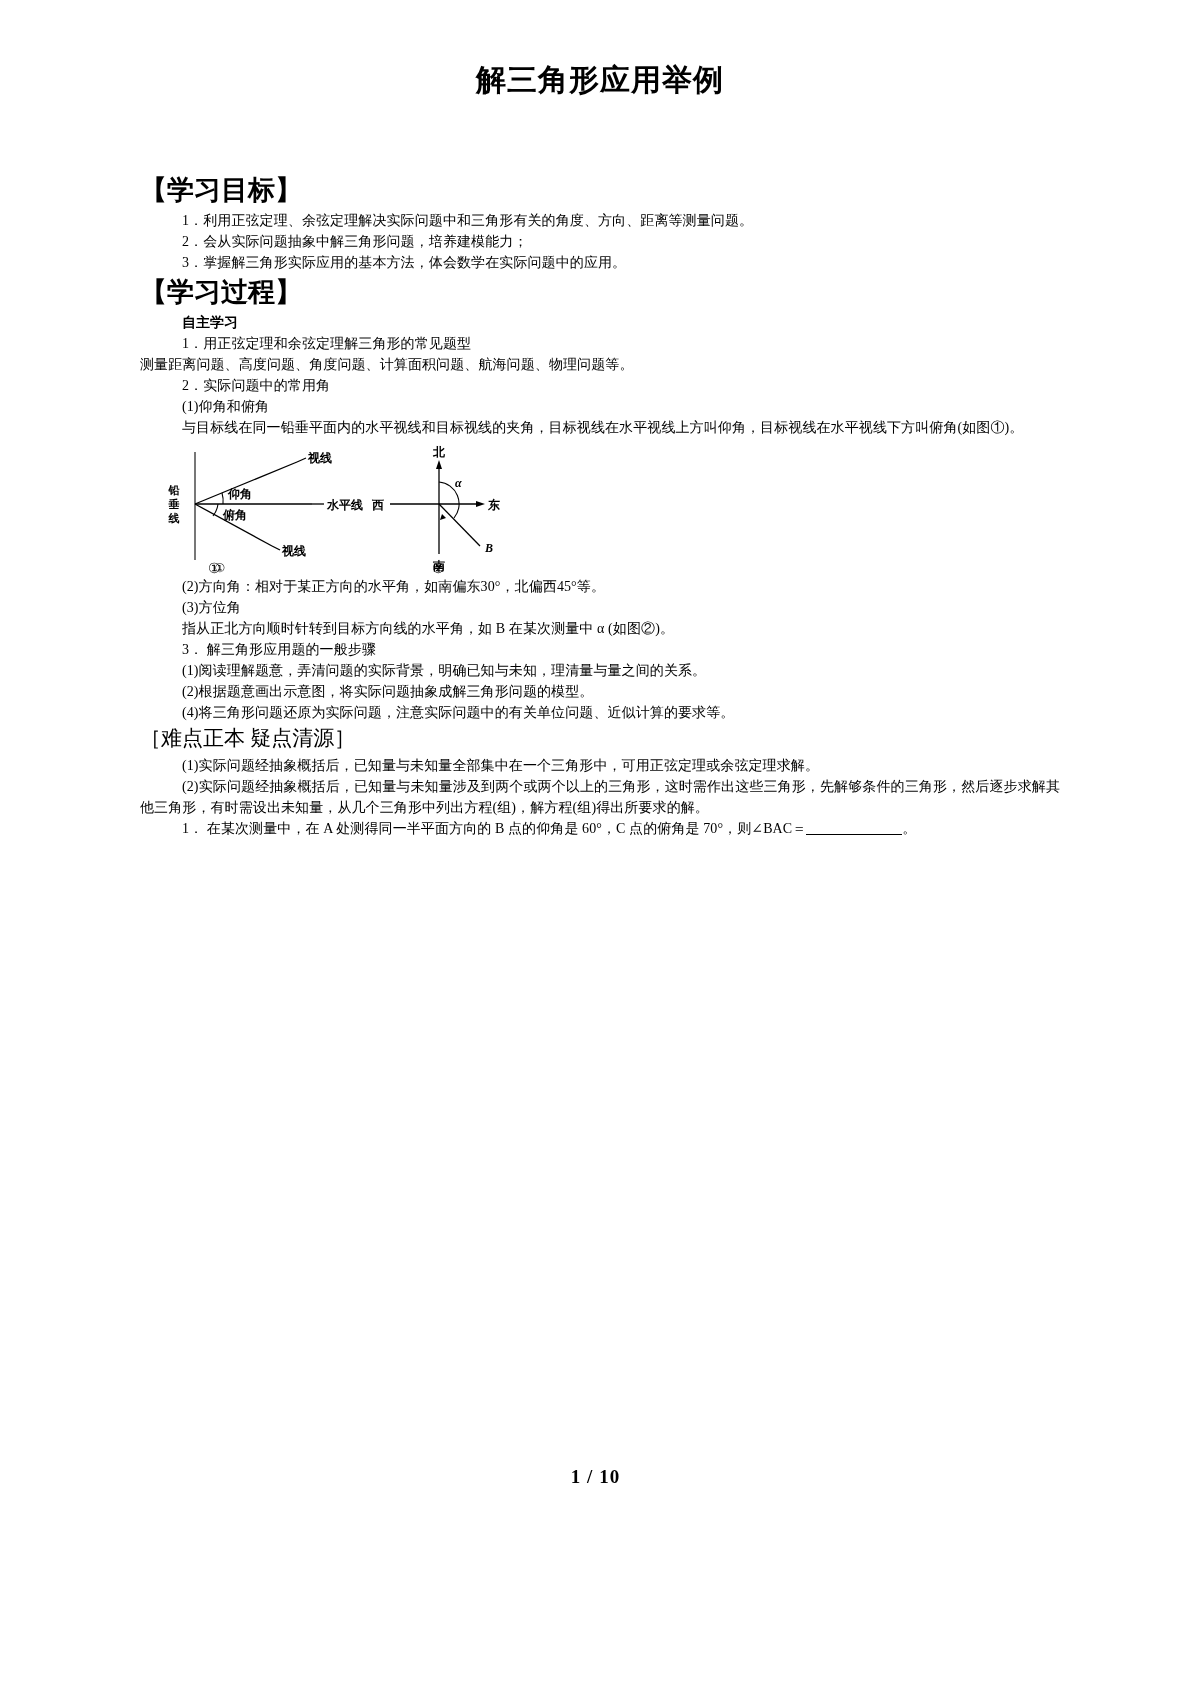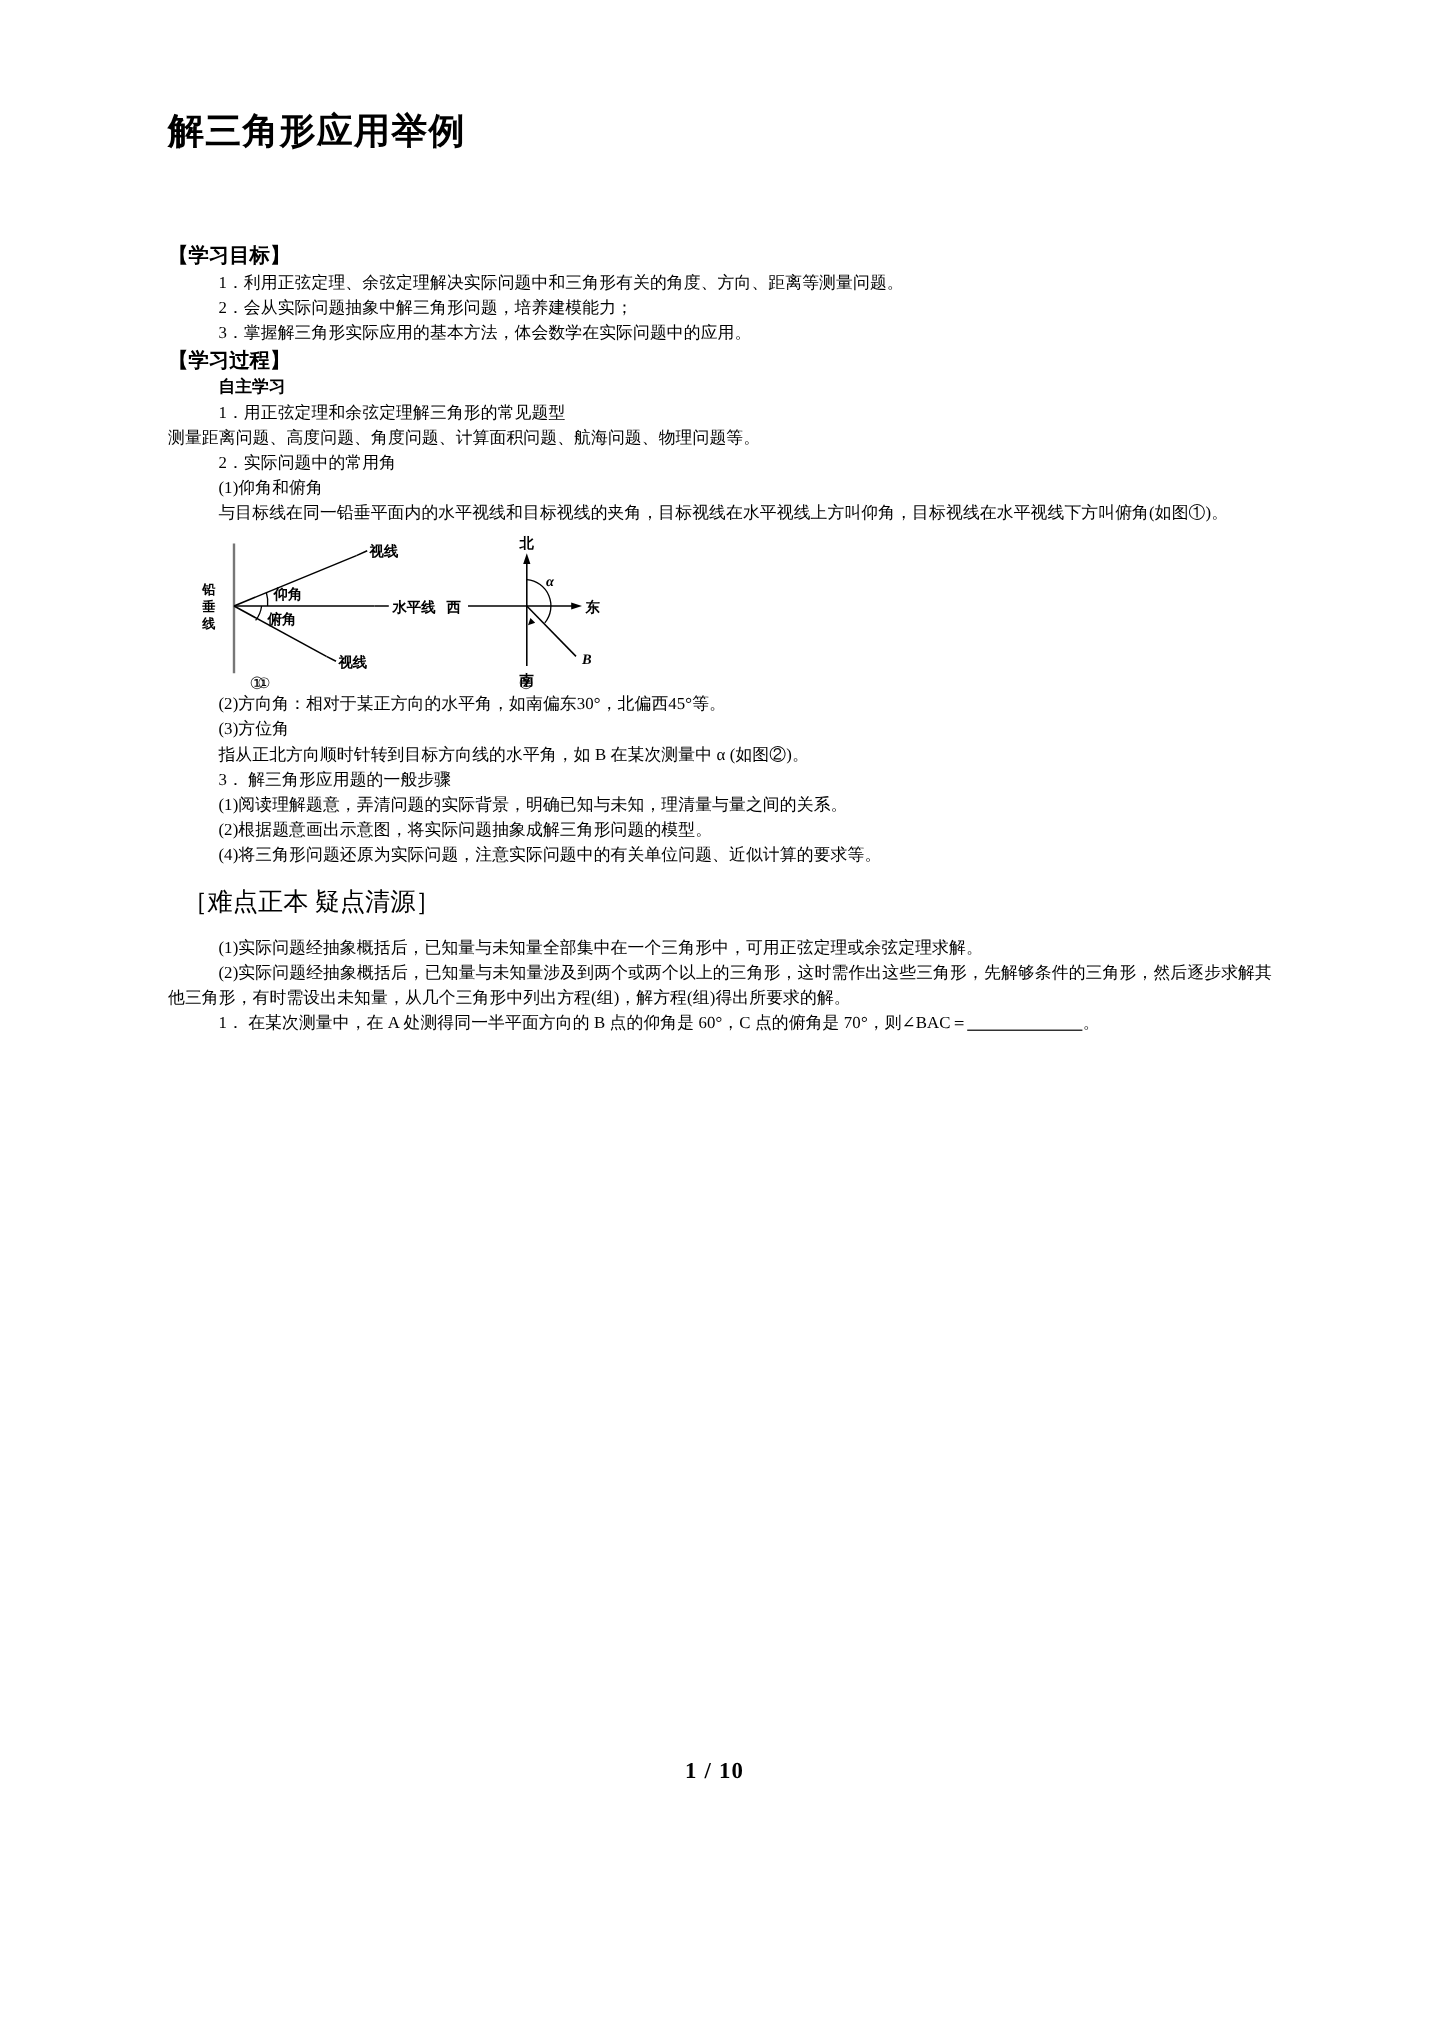--- a/index.html
+++ b/index.html
@@ -21,32 +21,32 @@
     padding: 0;
     overflow: hidden;
   }
   .content {
     position: absolute;
     left: 140px;
     top: 0;
     width: 920px;
   }
   .doc-title {
-    text-align: left;
+    text-align: center;
     font-size: 30px;
     font-weight: bold;
     letter-spacing: 1px;
-    margin-top: 90px;
+    margin-top: 60px;
     margin-bottom: 0;
     line-height: 1.3;
   }
   .spacer-after-title { height: 72px; }
 
   .sec-head {
-    font-size: 17px;
+    font-size: 27px;
     font-weight: bold;
     line-height: 1.45;
     margin: 0;
     letter-spacing: 0px;
   }
   .sub-head {
     font-size: 14px;
     font-weight: bold;
     line-height: 1.5;
     margin: 0;
@@ -58,21 +58,21 @@
     margin: 0;
     text-align: justify;
     text-justify: inter-ideograph;
     letter-spacing: 0.1px;
   }
   p.indent2 { text-indent: 42px; }
   p.indent0 { text-indent: 0; }
   p.bracket-head {
     font-size: 21px;
     line-height: 1.5;
-    margin: 12px;
+    margin: 0;
     text-indent: 0;
   }
 
   .figure-block {
     position: relative;
     height: 132px;
     margin: 4px 0 2px 0;
   }
   .figure-svg { display: block; }
 

